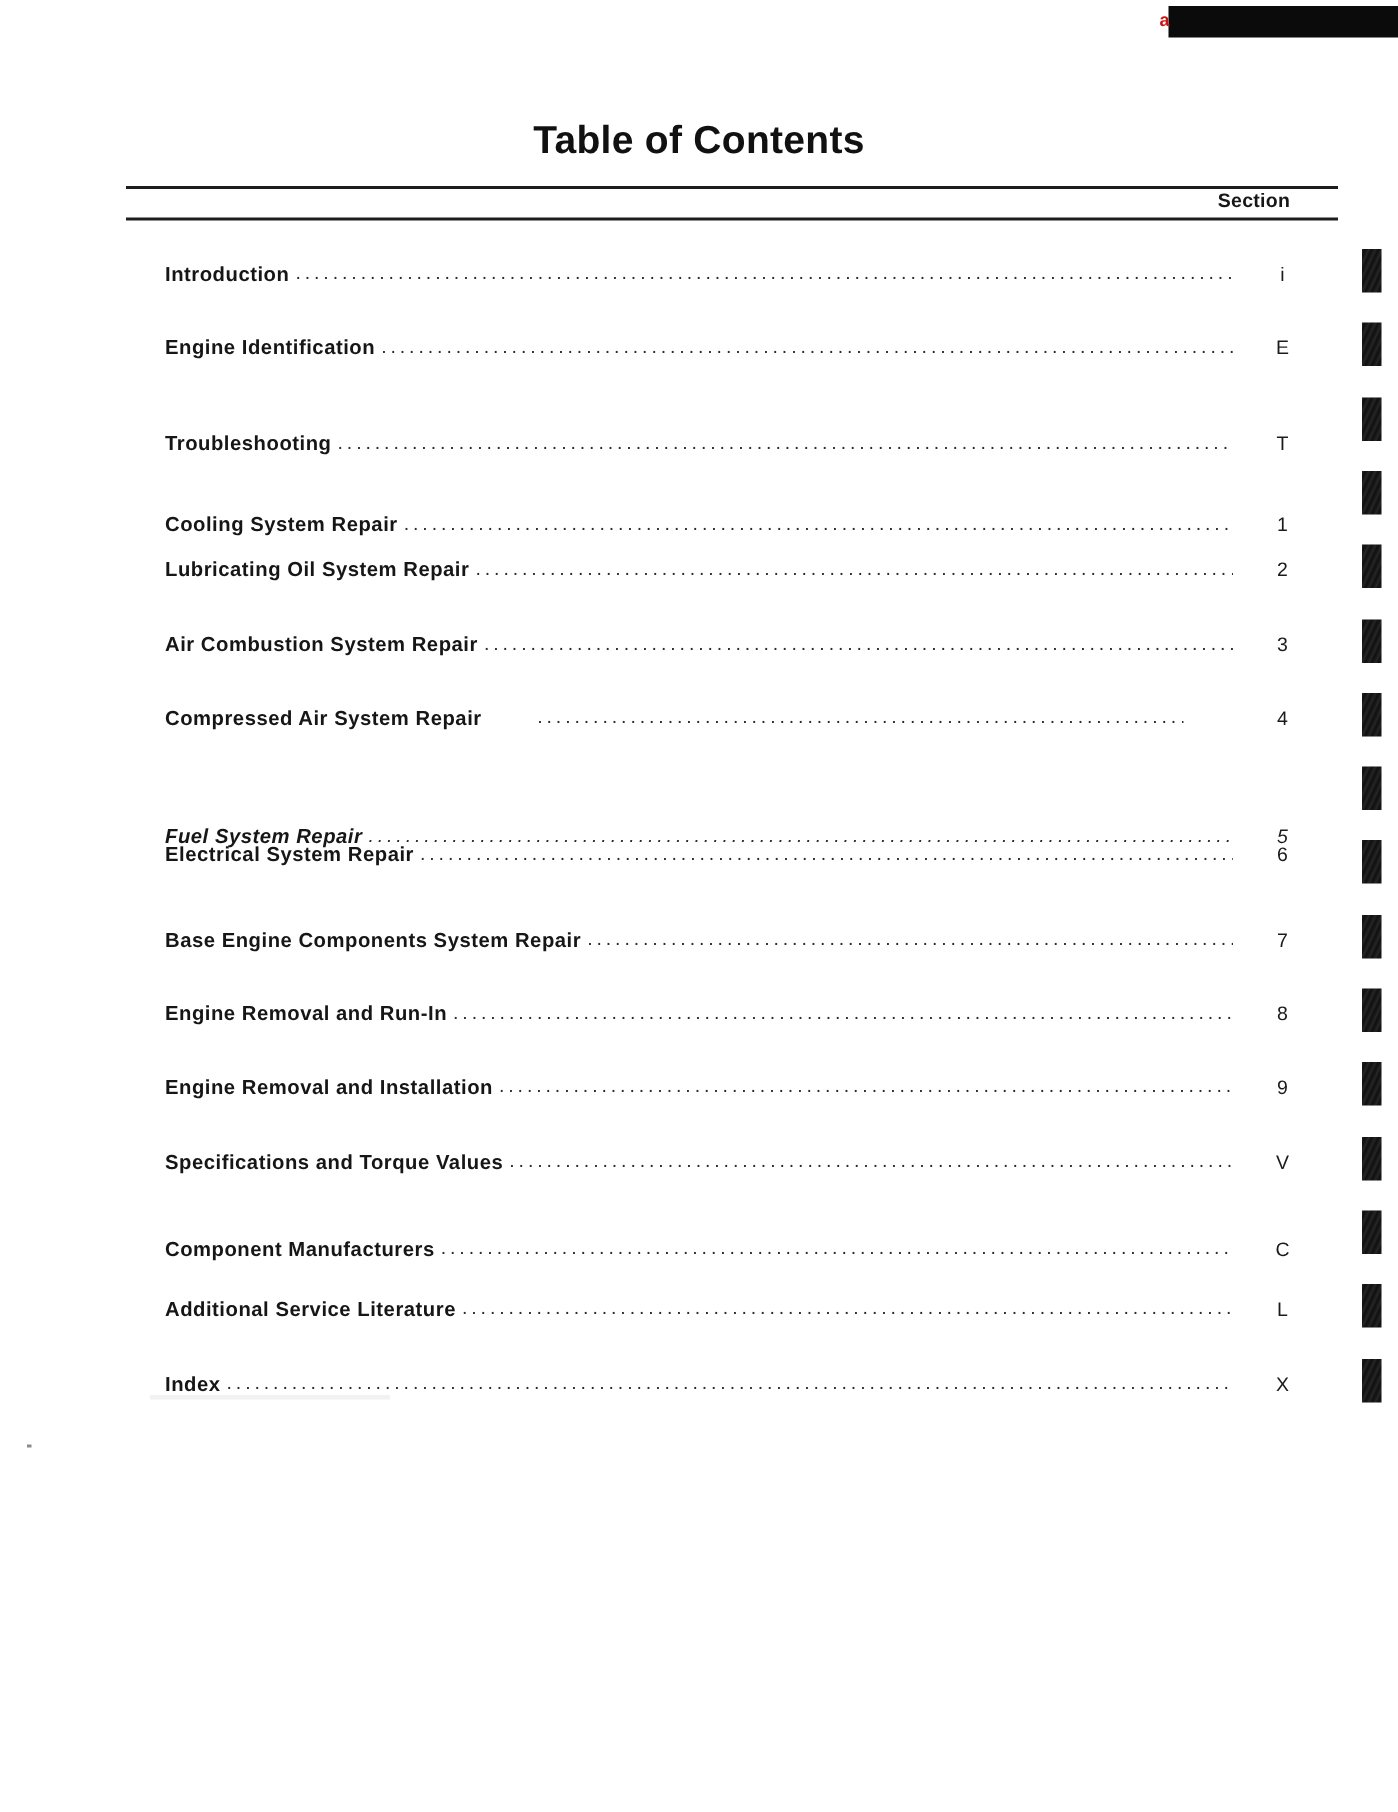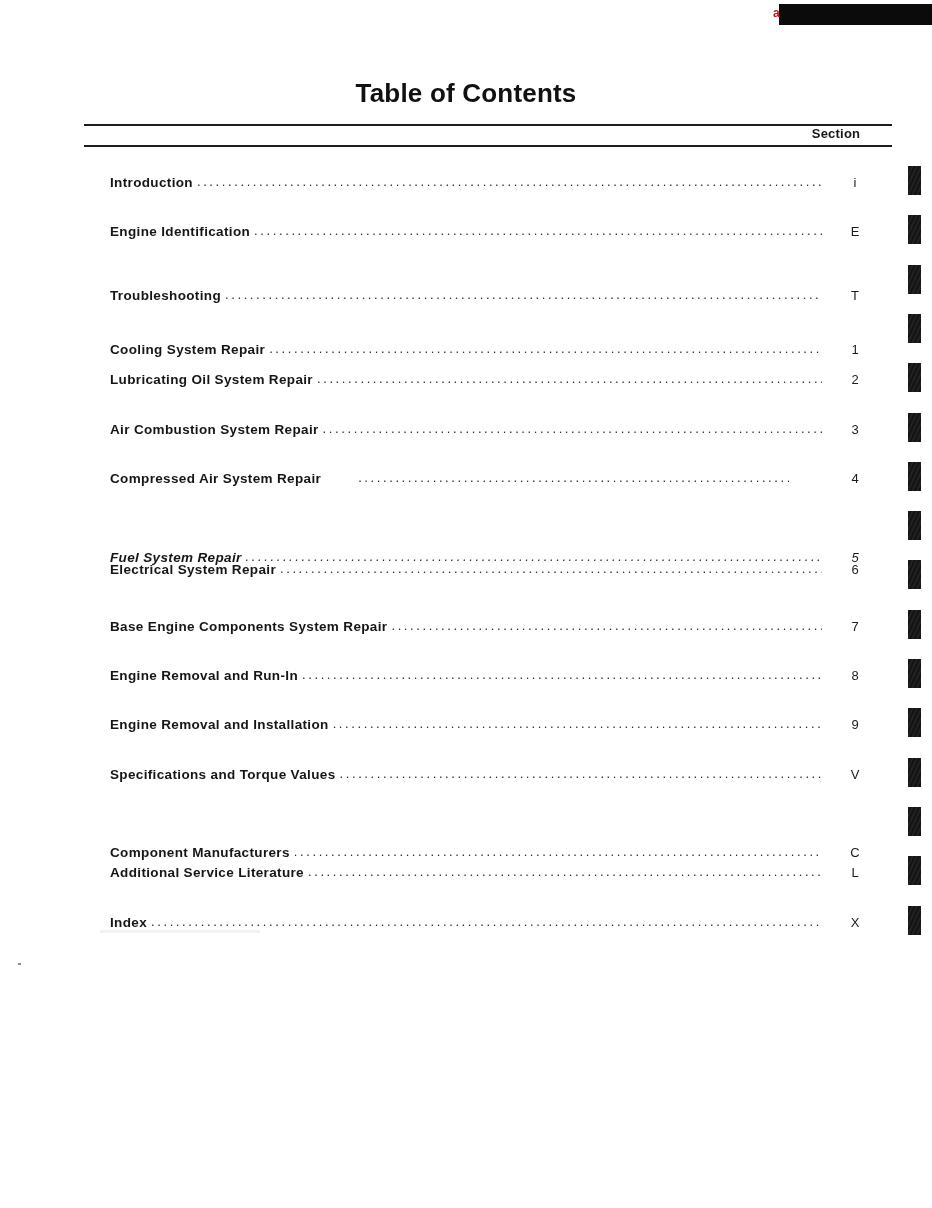--- a/index.html
+++ b/index.html
@@ -240,21 +240,21 @@
       <div class="toc-row" style="top: 717.3px; justify-content: center;">
         <span class="toc-label">Engine Removal and Installation</span>
         <span class="toc-dots"></span>
         <span class="toc-section">9</span>
       </div>
       <div class="toc-row" style="top: 766.6px;">
         <span class="toc-label">Specifications and Torque Values</span>
         <span class="toc-dots"></span>
         <span class="toc-section">V</span>
       </div>
-      <div class="toc-row" style="top: 845px;">
+      <div class="toc-row" style="top: 825px;">
         <span class="toc-label">Component Manufacturers</span>
         <span class="toc-dots"></span>
         <span class="toc-section">C</span>
       </div>
       <div class="toc-row" style="top: 865.2px;">
         <span class="toc-label">Additional Service Literature</span>
         <span class="toc-dots"></span>
         <span class="toc-section">L</span>
       </div>
       <div class="toc-row" style="top: 914.5px;">

